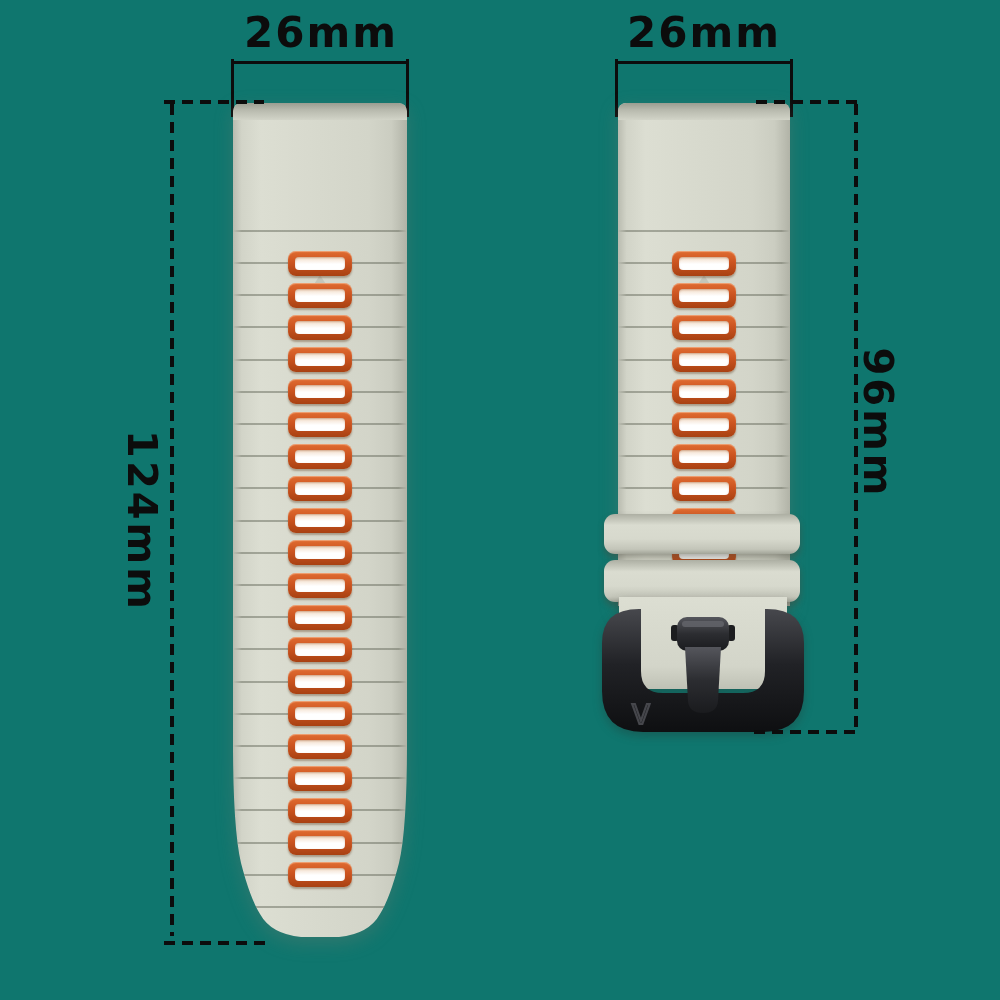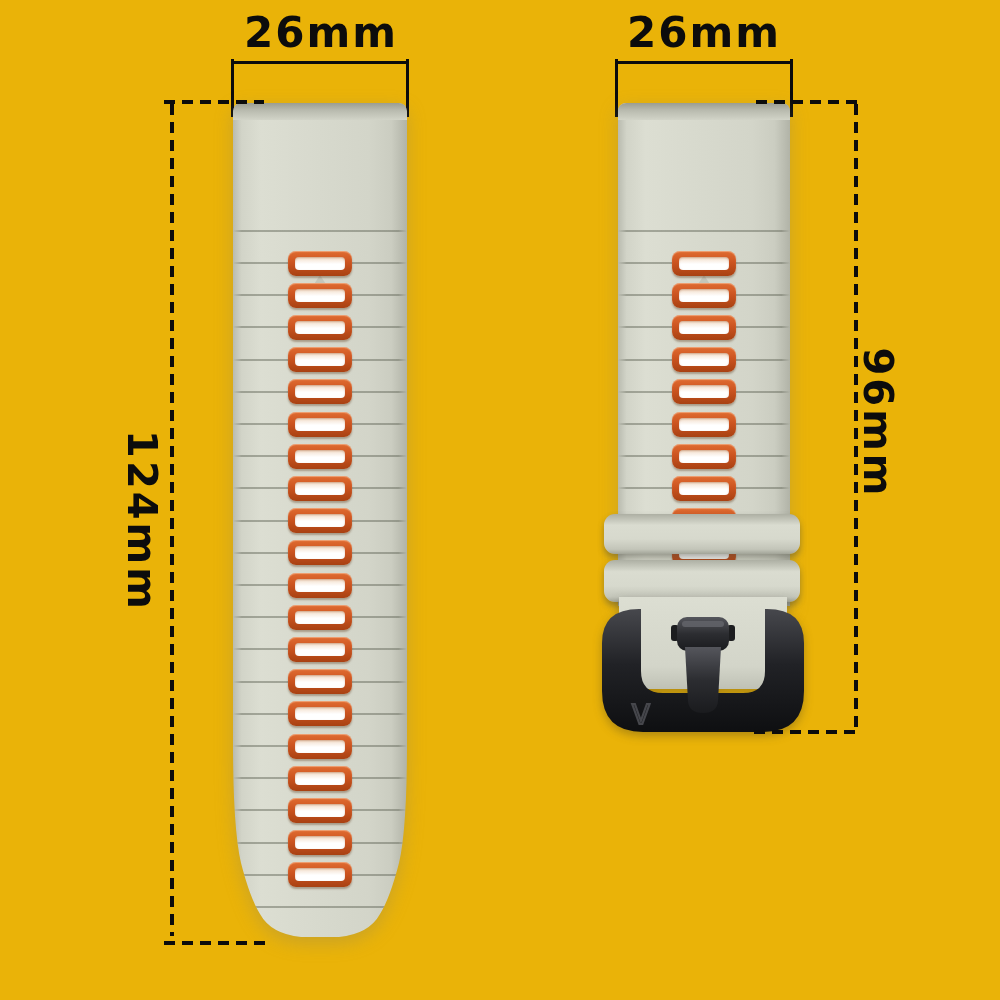--- a/index.html
+++ b/index.html
@@ -1,16 +1,16 @@
 <!DOCTYPE html>
 <html style="--orange: #cc5420; --orange-light: #e06c31; --orange-dark: #a84112;"><head>
 <meta charset="utf-8">
 <style>
   html,body{margin:0;padding:0;background:#fff;}
-  #canvas{position:relative;width:1000px;height:1000px;background:#eab308;overflow:hidden;
+  #canvas{position:relative;width:1000px;height:1000px;background:#0f766e;overflow:hidden;
           font-family:"DejaVu Sans","Liberation Sans",sans-serif;}
   
   .dim-label{position:absolute;font-size:42px;font-weight:700;color:#0c0c0c;
              letter-spacing:2px;text-align:center;line-height:1;}
   .dim-label-rot{position:absolute;font-size:40px;font-weight:700;color:#0c0c0c;
              letter-spacing:3px;white-space:nowrap;transform:translate(-50%,-50%) rotate(90deg);}
   .dimline{position:absolute;height:3px;background:#0c0c0c;}
   .tick{position:absolute;width:3px;height:58px;background:#0c0c0c;}
   .dashH{position:absolute;height:4px;z-index:6;
          background:repeating-linear-gradient(90deg,#0c0c0c 0 11px,transparent 11px 18px);}

